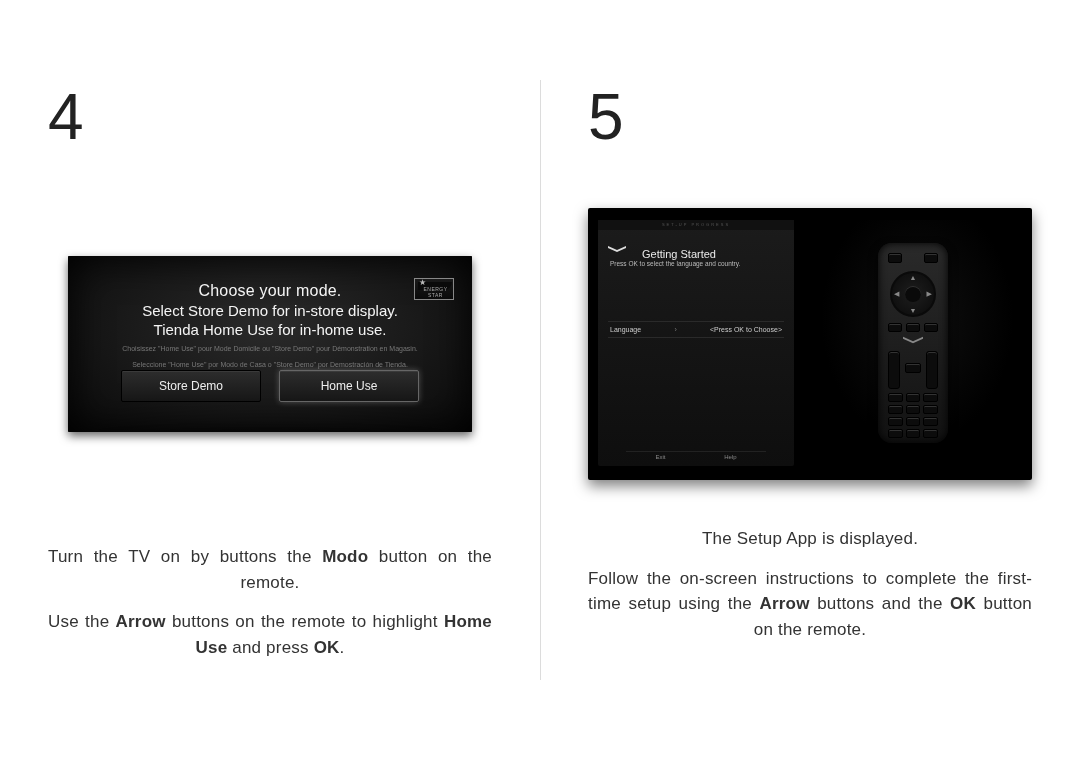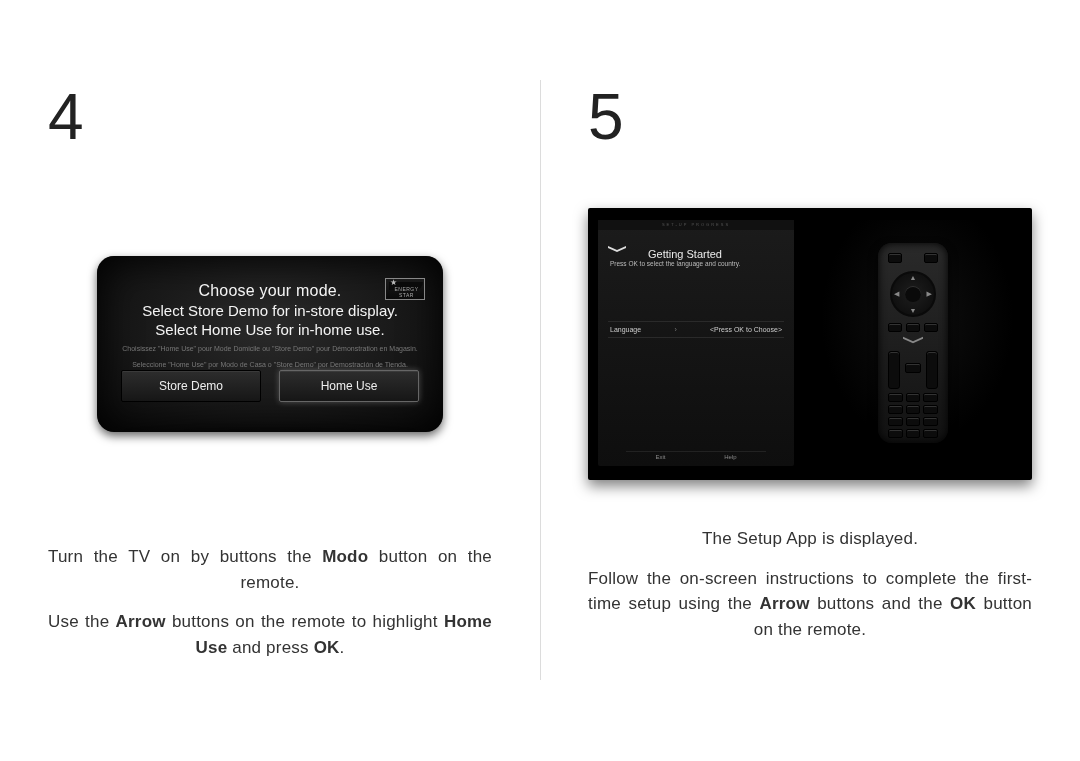--- a/index.html
+++ b/index.html
@@ -36,24 +36,24 @@
   .figure-wrap {
     flex: 0 0 auto;
     display: flex;
     align-items: center;
     justify-content: center;
     min-height: 280px;
     position: relative;
   }
   
   .mode-box {
-    width: 346px;
+    width: 404px;
     height: 176px;
     background: radial-gradient(ellipse at 50% 40%, #2a2a2a 0%, #151515 65%, #0a0a0a 100%);
-    border-radius: 17px;
+    border-radius: 1px;
     box-shadow: inset 0 0 40px #000, 0 4px 10px rgba(0,0,0,0.6);
     position: relative;
     color: #f4f4f4;
     text-align: center;
     padding: 26px 22px 0 22px;
     font-family: Arial, sans-serif;
     overflow: hidden;
   }
   .mode-box::after {
     content: "";
@@ -146,21 +146,21 @@
     position: absolute;
     top: 0; left: 0; right: 0;
     height: 10px;
     background: #111;
     text-align: center;
     font-size: 4px;
     letter-spacing: 2px;
     color: #555;
     line-height: 10px;
   }
-  .panel-title-row { display:flex; align-items:center; gap:22px; }
+  .panel-title-row { display:flex; align-items:center; gap:16px; }
   .v-icon {
     width: 18px; height: 12px; position: relative;
   }
   .v-icon::before, .v-icon::after {
     content:""; position:absolute; top:0; width:9px; height:2px; background:#ddd;
   }
   .v-icon::before { left:0; transform: skewY(24deg); }
   .v-icon::after  { right:0; transform: skewY(-24deg); }
   .panel-title { font-size: 11px; color:#eaeaea; }
   .panel-hint { font-size: 6.5px; color:#bbb; margin-bottom: 54px; padding-left:2px; }
@@ -260,21 +260,21 @@
 <div class="page page-left">
   <div class="step-number">4</div>
 
   <div class="figure-wrap">
     <div class="mode-box">
       <div class="energy-star">
         <span class="energy-text">ENERGY STAR</span>
       </div>
       <div class="mode-title">Choose your mode.</div>
       <div class="mode-sub">Select Store Demo for in-store display.</div>
-      <div class="mode-sub">Select Home Use for in-home use.</div>
+      <div class="mode-sub">Tienda Home Use for in-home use.</div>
       <div class="mode-fine">Choisissez "Home Use" pour Mode Domicile ou "Store Demo" pour Démonstration en Magasin.</div>
       <div class="mode-fine">Seleccione "Home Use" por Modo de Casa o "Store Demo" por Demostración de Tienda.</div>
       <div class="mode-buttons">
         <div class="mode-btn">Store Demo</div>
         <div class="mode-btn hl">Home Use</div>
       </div>
     </div>
   </div>
 
   <div class="instructions">

